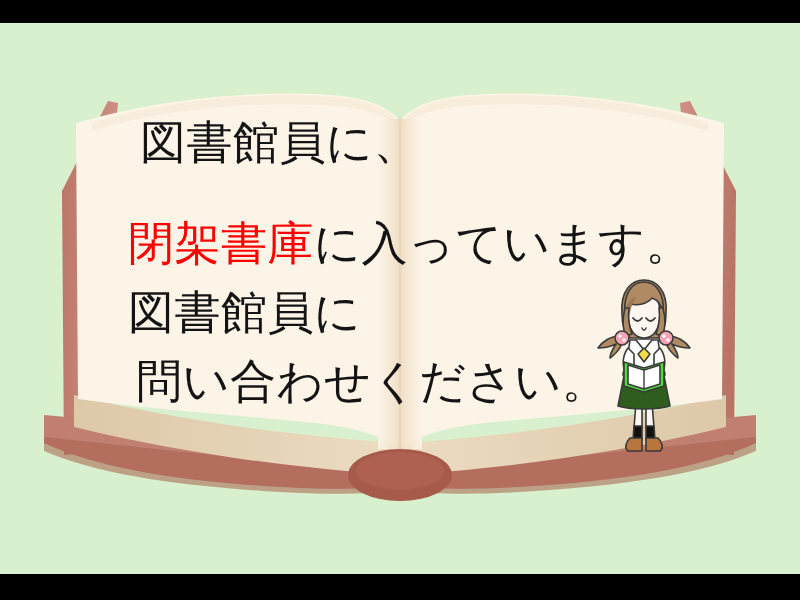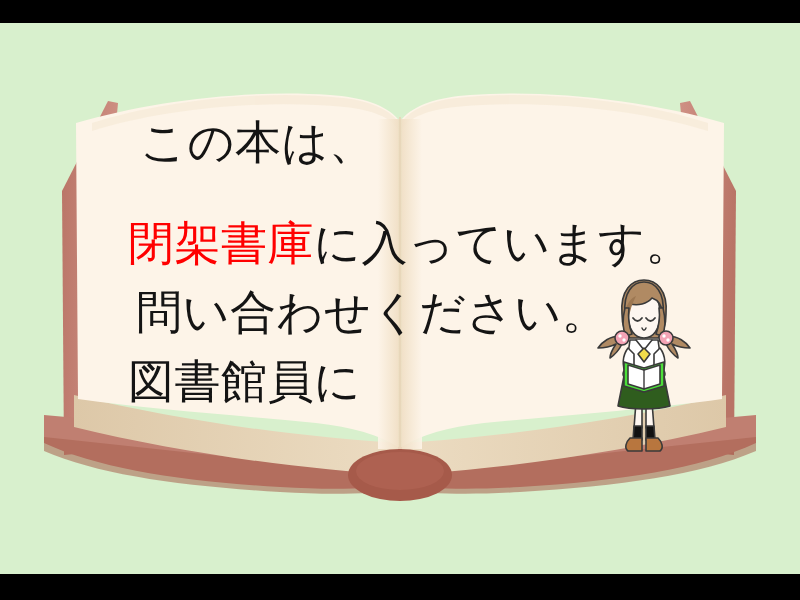--- a/index.html
+++ b/index.html
@@ -180,24 +180,24 @@
       </g>
 
       <g>
         <ellipse cx="400" cy="452" rx="52" ry="26" fill="#a65a4a"></ellipse>
         <ellipse cx="400" cy="448" rx="44" ry="19" fill="#b06352" opacity="0.8"></ellipse>
       </g>
     </svg>
   </div>
 
   <div class="page-text">
-    <span class="line line-1">この本は、</span>
+    <span class="line line-1">図書館員に、</span>
     <span class="line line-2"><span class="hl">閉架書庫</span><span>に入っています。</span></span>
+    <span class="line line-3">図書館員に</span>
     <span class="line line-4">問い合わせください。</span>
-    <span class="line line-3">図書館員に</span>
   </div>
 
   <div class="girl">
     <svg viewBox="0 0 104 186" xmlns="http://www.w3.org/2000/svg">
       <g stroke="#3a3a3a" stroke-width="1.6" stroke-linejoin="round" stroke-linecap="round">
 
         <path d="M30,40 C28,16 40,6 52,6 C64,6 76,16 74,40
                  C74,52 70,60 66,64 L38,64 C34,60 30,52 30,40 Z" fill="#b08a63"></path>
 
         <path d="M44,128 L42,154 L50,154 L50,128 Z" fill="#fdf6f0"></path>

